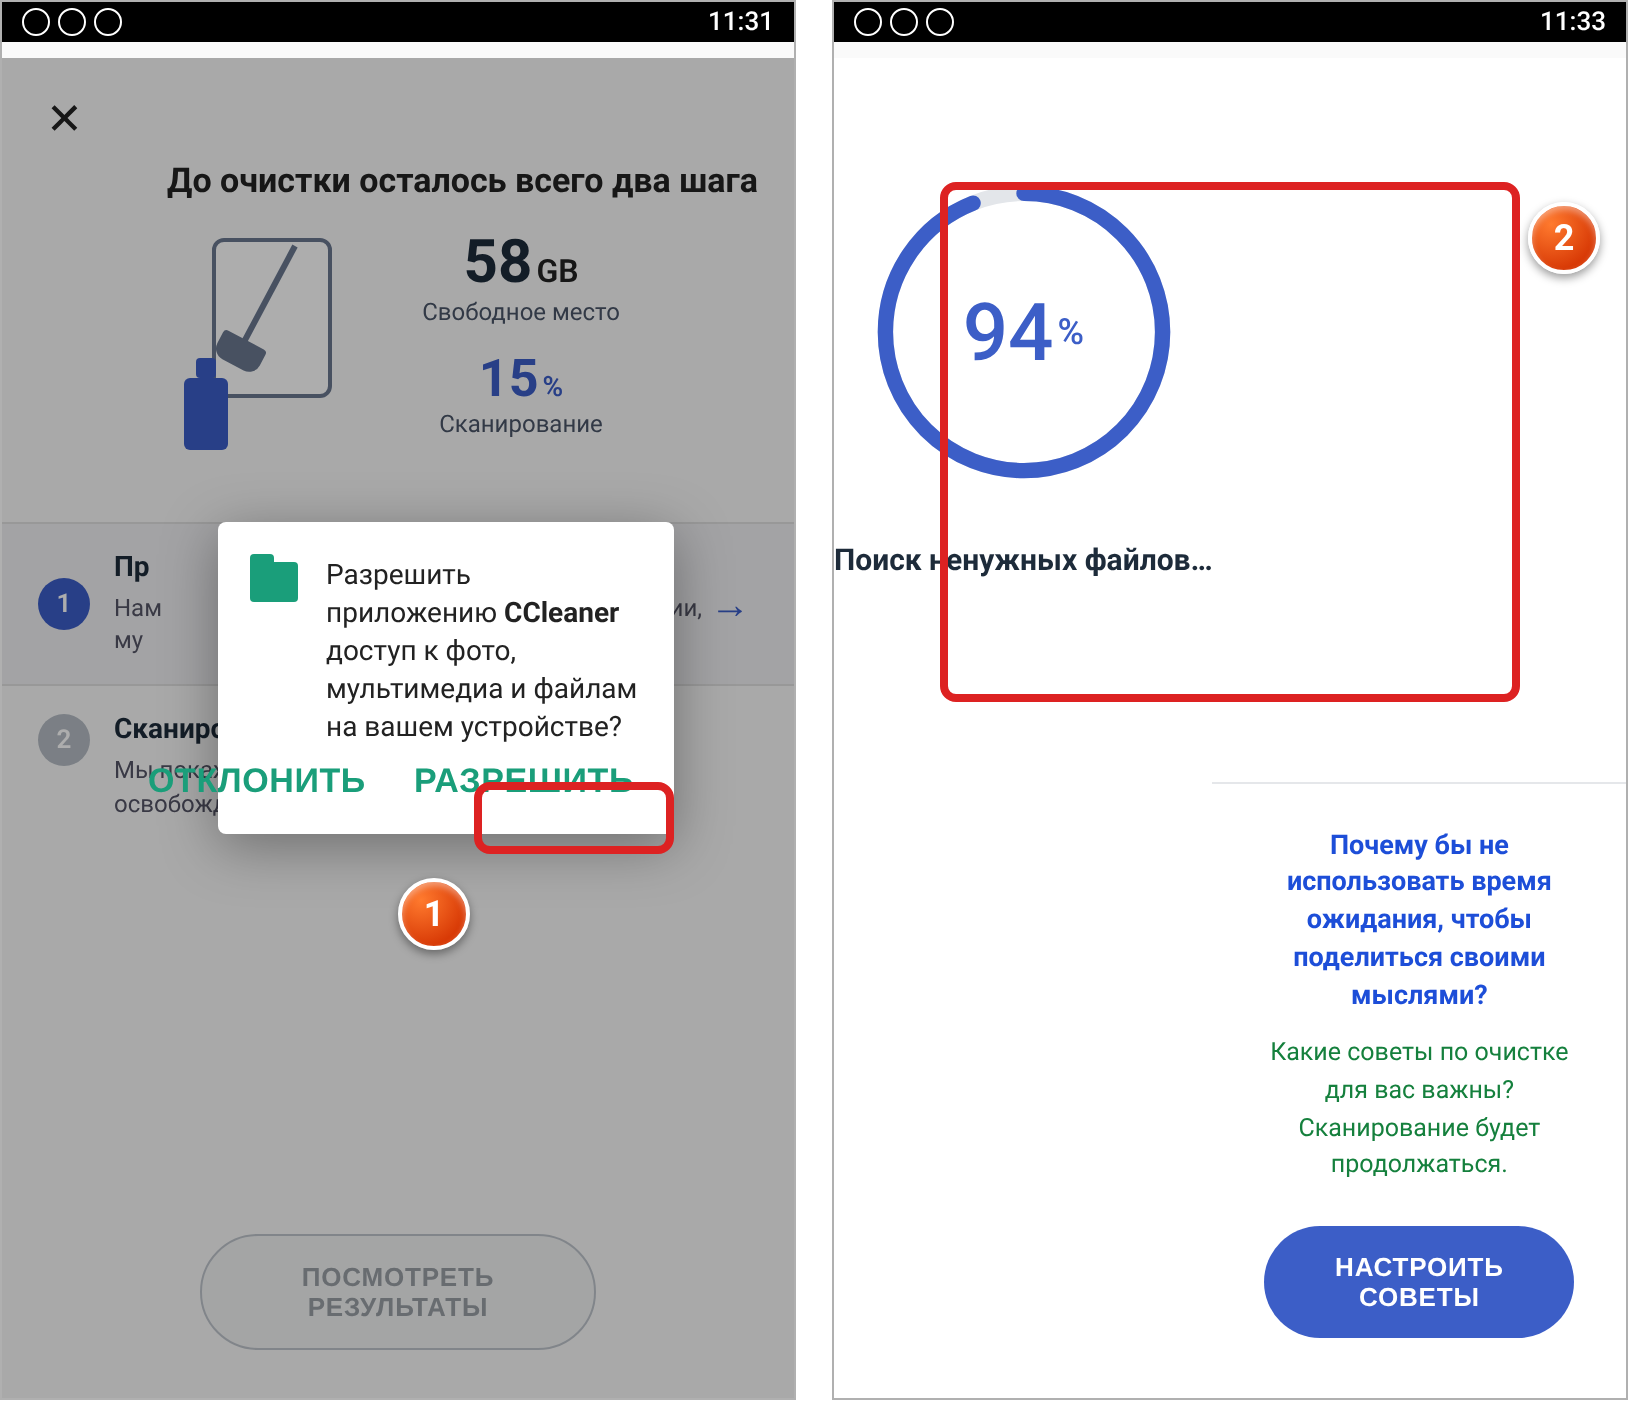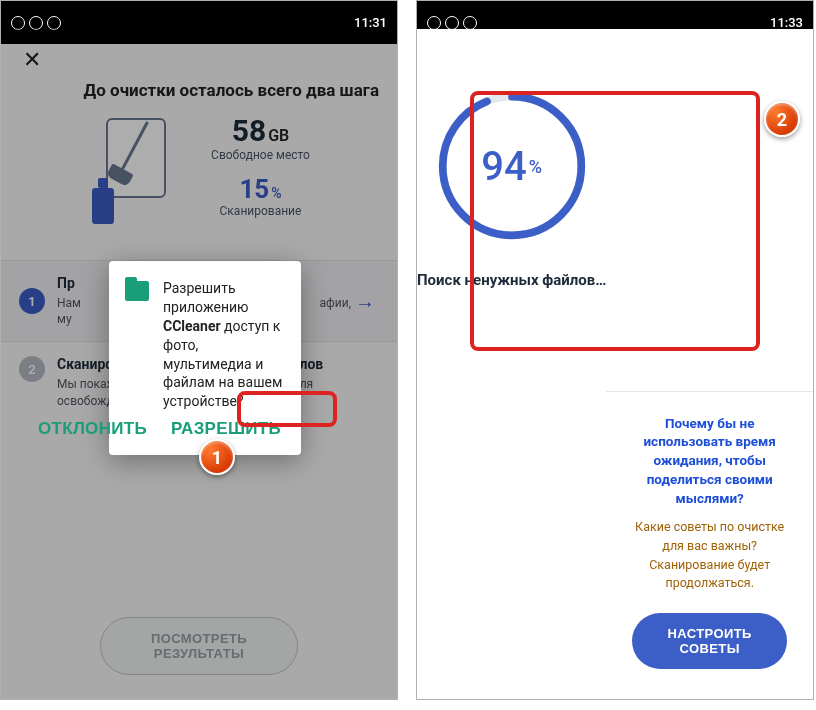--- a/index.html
+++ b/index.html
@@ -13,21 +13,21 @@
   .phone {
     width: 398px;
     height: 700px;
     border: 1px solid #b0b0b0;
     position: relative;
     background: #fafafa;
     overflow: hidden;
   }
   .phone.left { margin-right: 18px; }
   .statusbar {
-    height: 43px;
+    height: 20px;
     background: #000;
     color: #fff;
     display: flex;
     align-items: center;
     justify-content: space-between;
     padding: 0 10px;
     font-size: 13px;
     font-weight: 500;
   }
   .status-icons-left { display: flex; gap: 4px; align-items: center; }
@@ -140,21 +140,21 @@
     color:#9aa0a6;
     font-size:13px;
     font-weight:700;
     letter-spacing:0.4px;
   }
   
   .dialog {
     position:absolute;
     z-index:10;
     left:108px; top:260px;
-    width:192px;
+    width:228px;
     background:#fff;
     border-radius:4px;
     box-shadow:0 6px 28px rgba(0,0,0,0.35);
     padding:18px 16px 10px 16px;
     display:flex;
     gap:14px;
   }
   .folder-icon {
     width:24px; height:20px;
     background:#1a9e7a;
@@ -245,21 +245,21 @@
     width:290px; height:260px;
   }
   .bottom-card {
     margin-top:auto;
     border-top:1px solid #e5e7ea;
     padding:22px 26px 30px 26px;
     text-align:center;
     background:#fff;
   }
   .bottom-title { font-weight:700; font-size:13.5px; color:#1d4ed8; line-height:1.4;}
-  .bottom-desc { font-size:12.5px; color:#a16207; margin-top:10px; line-height:1.5;}
+  .bottom-desc { font-size:12.5px; color:#15803d; margin-top:10px; line-height:1.5;}
   .tips-btn {
     margin-top:20px;
     display:inline-block;
     background:#3c5ec7;
     color:#fff;
     font-weight:700;
     font-size:13px;
     letter-spacing:0.4px;
     padding:13px 30px;
     border-radius:28px;

